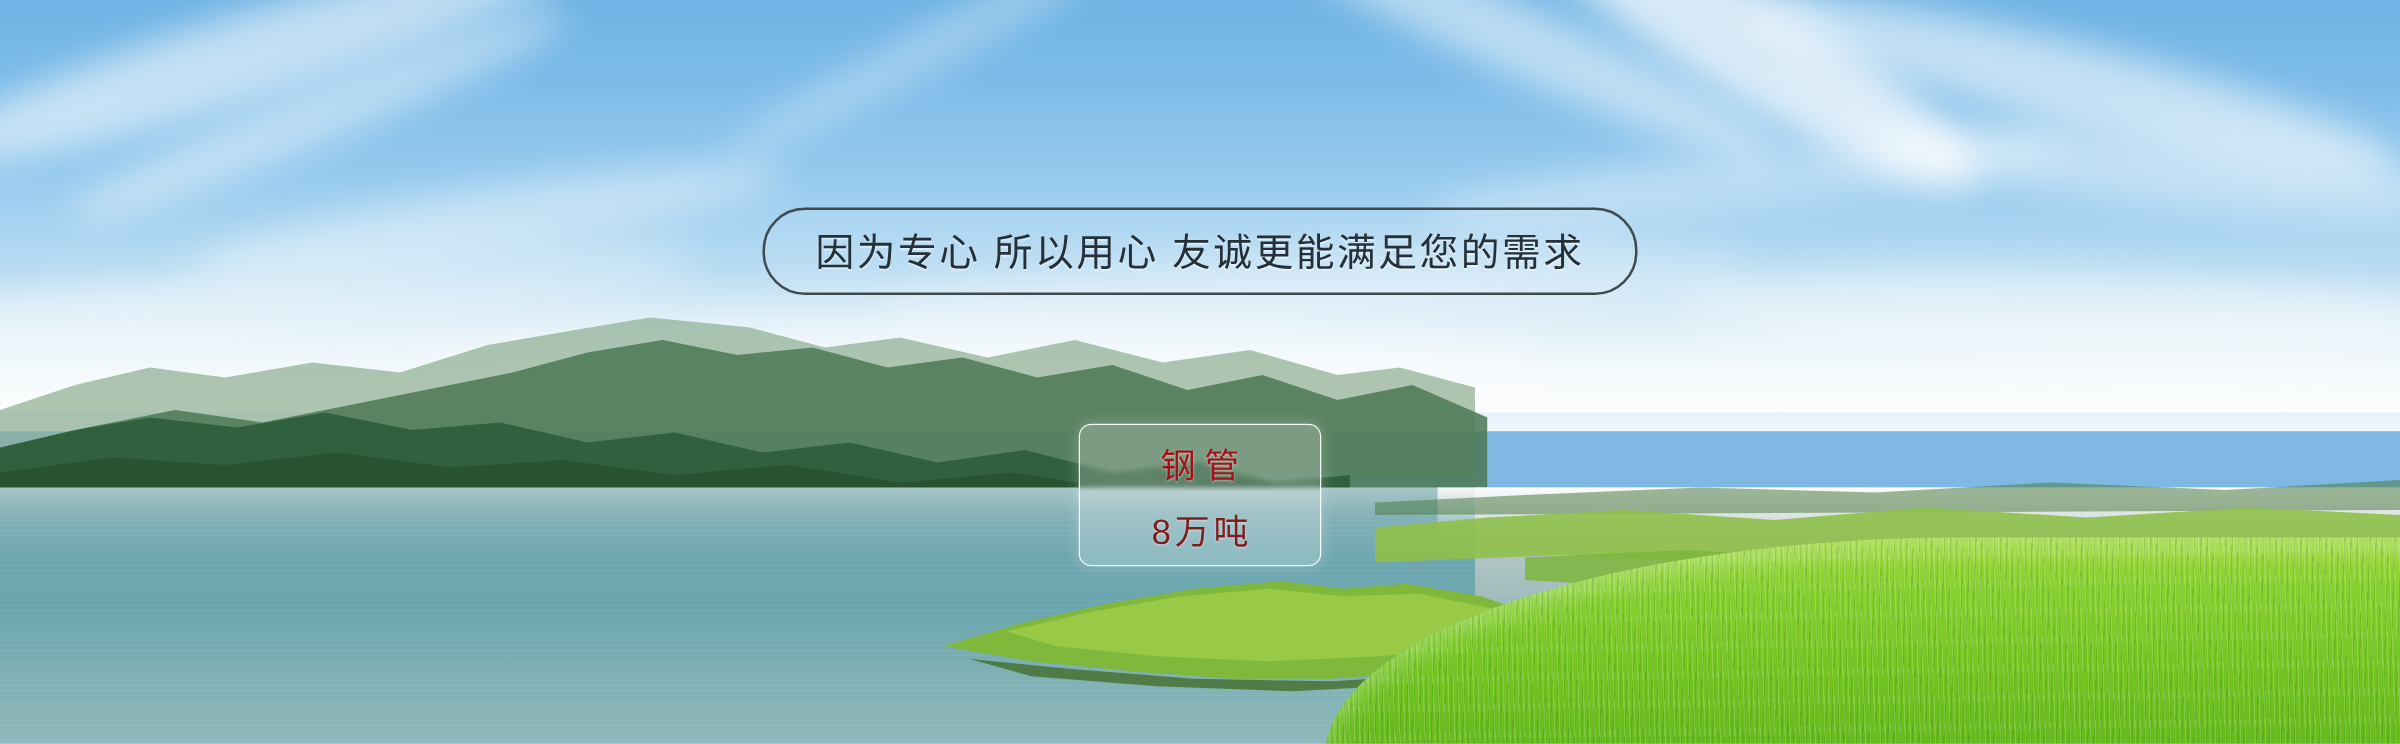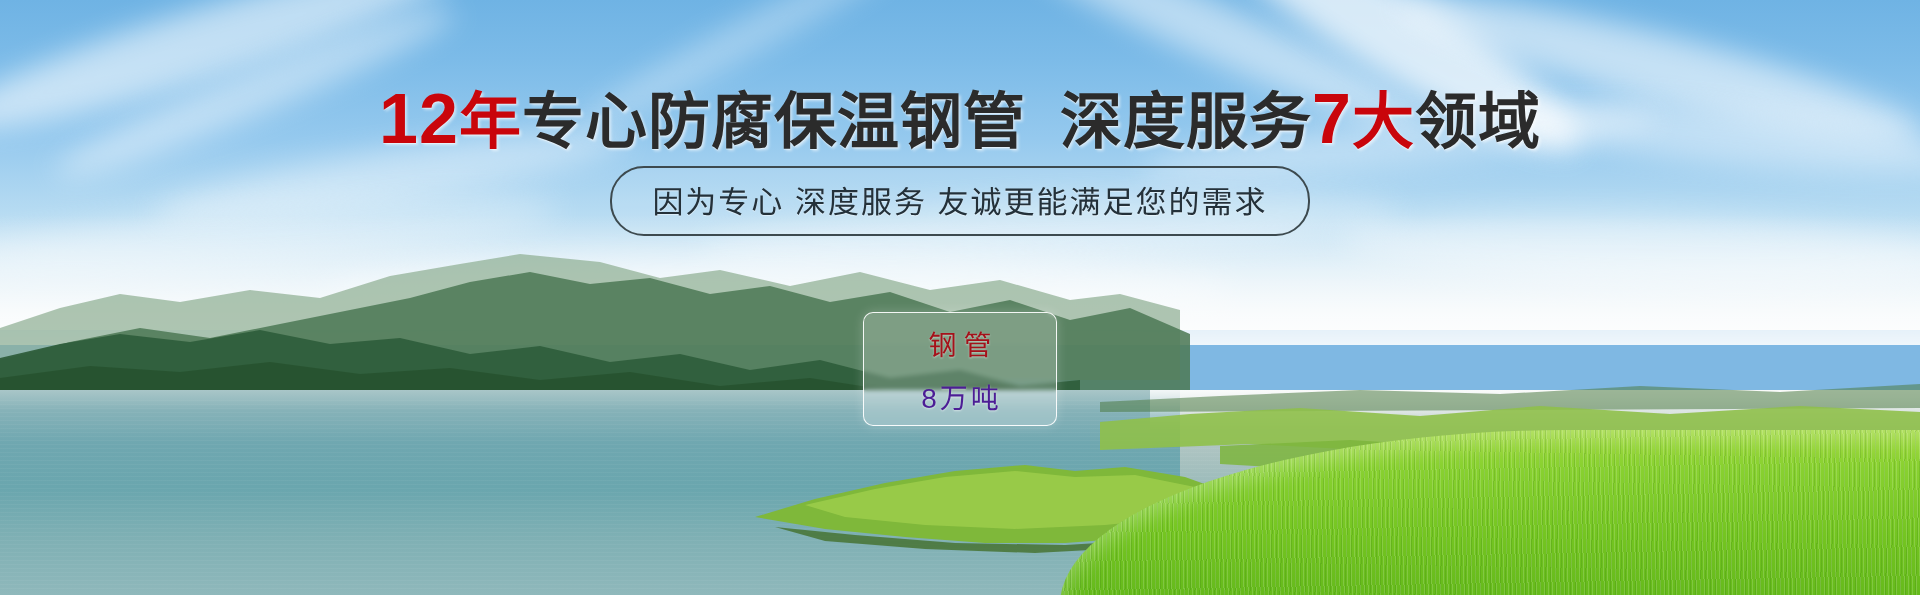--- a/index.html
+++ b/index.html
@@ -177,21 +177,21 @@
     color: #24313a;
     letter-spacing: 2px;
     background: rgba(255,255,255,.08);
     text-shadow: 0 1px 1px rgba(255,255,255,.5);
     white-space: nowrap;
   }
 
   
   .cards {
     position: absolute;
-    top: 312px;
+    top: 339px;
     left: 0;
     width: 1920px;
     display: flex;
     justify-content: center;
     gap: 22px;
   }
   .card {
     width: 192px;
     height: 112px;
     border: 1px solid rgba(255,255,255,.92);
@@ -207,21 +207,21 @@
   .card-title {
     font-size: 28px;
     color: #a5111a;
     letter-spacing: 7px;
     text-indent: 7px;
     margin-bottom: 13px;
     text-shadow: 0 1px 2px rgba(255,255,255,.5);
   }
   .card-value {
     font-size: 28px;
-    color: #4c1d95;
+    color: #7f1d1d;
     letter-spacing: 3px;
     text-indent: 3px;
     text-shadow: 0 1px 2px rgba(255,255,255,.5);
   }
   .card-value sup {
     font-size: 16px;
     vertical-align: super;
     letter-spacing: 0;
   }
 </style>
@@ -287,26 +287,23 @@
              L440,62 L360,70 L270,74 L180,70 L100,62 Z" fill="#9ccc4b" opacity="0.85"></path>
     <path d="M30,72 L110,80 L210,88 L320,90 L420,84 L500,68 L500,78
              L400,92 L290,98 L180,94 L80,86 Z" fill="#3f6b22" opacity="0.75"></path>
   </svg>
 
   <div class="grass-fg"></div>
   <div class="grass-texture"></div>
 
   <div class="content">
 
-    <div class="headline">
-      <span class="num">12</span><span class="red">年</span><span>专心防腐保温钢管</span><span class="gap"></span><span>深度服务</span><span class="num red">7</span><span class="red">大</span><span>领域</span>
-    </div>
 
     <div class="subtitle-wrap">
-      <div class="subtitle">因为专心 深度服务  友诚更能满足您的需求</div>
+      <div class="subtitle">因为专心 所以用心  友诚更能满足您的需求</div>
     </div>
 
     <div class="cards">
 
       <div class="card">
         <div class="card-title">钢管</div>
         <div class="card-value"><span>8万吨</span></div>
       </div>
 
 

